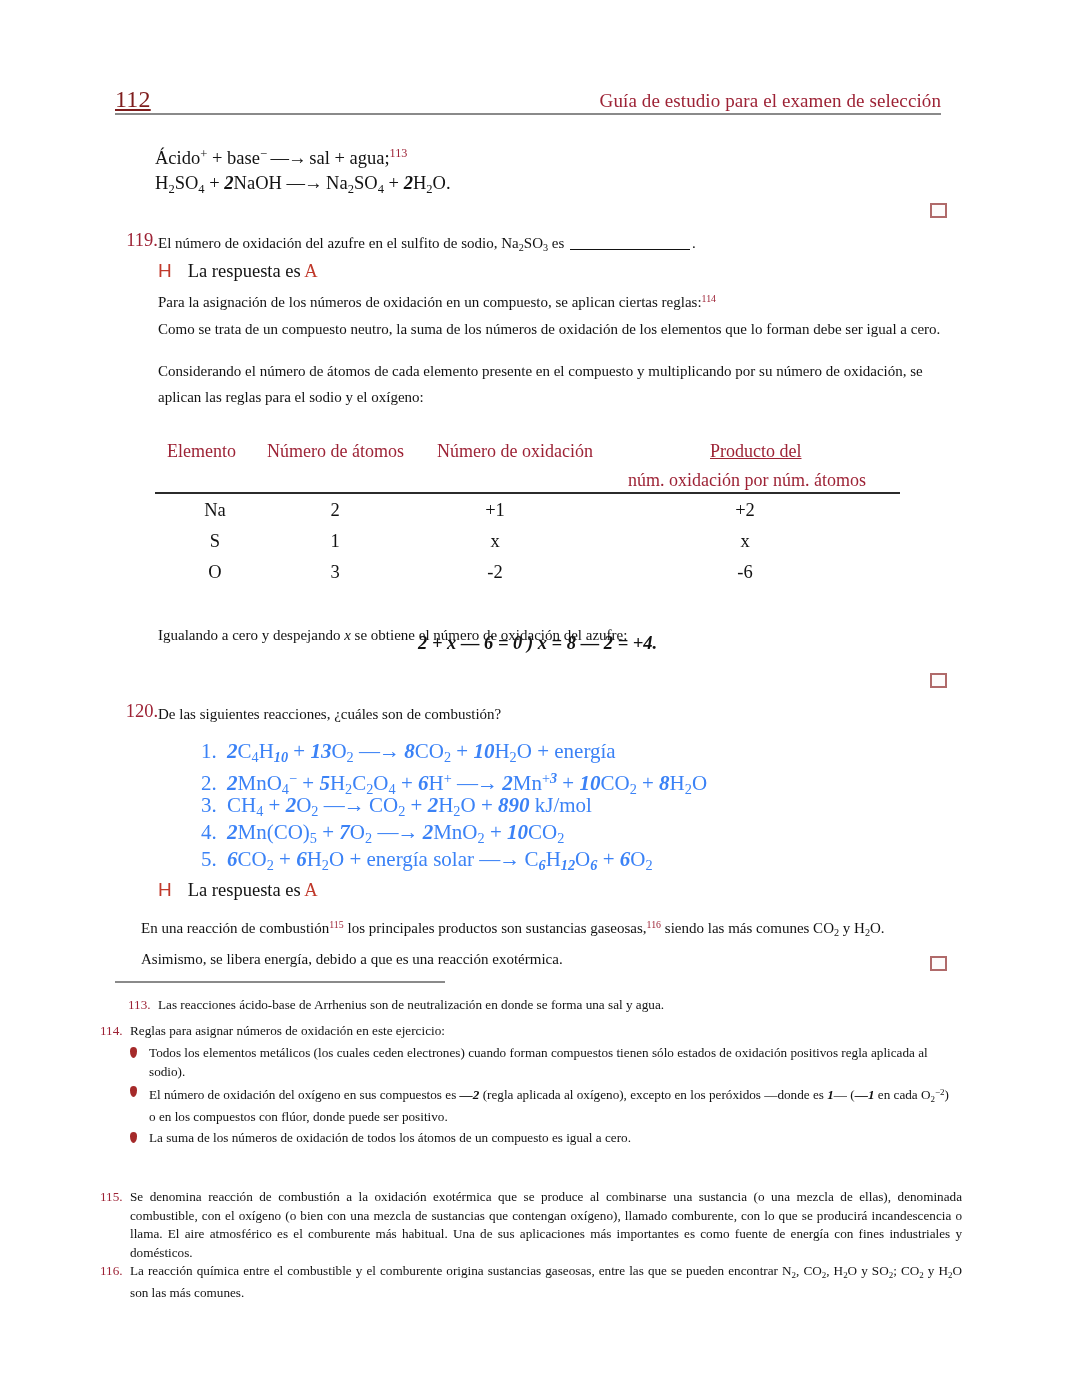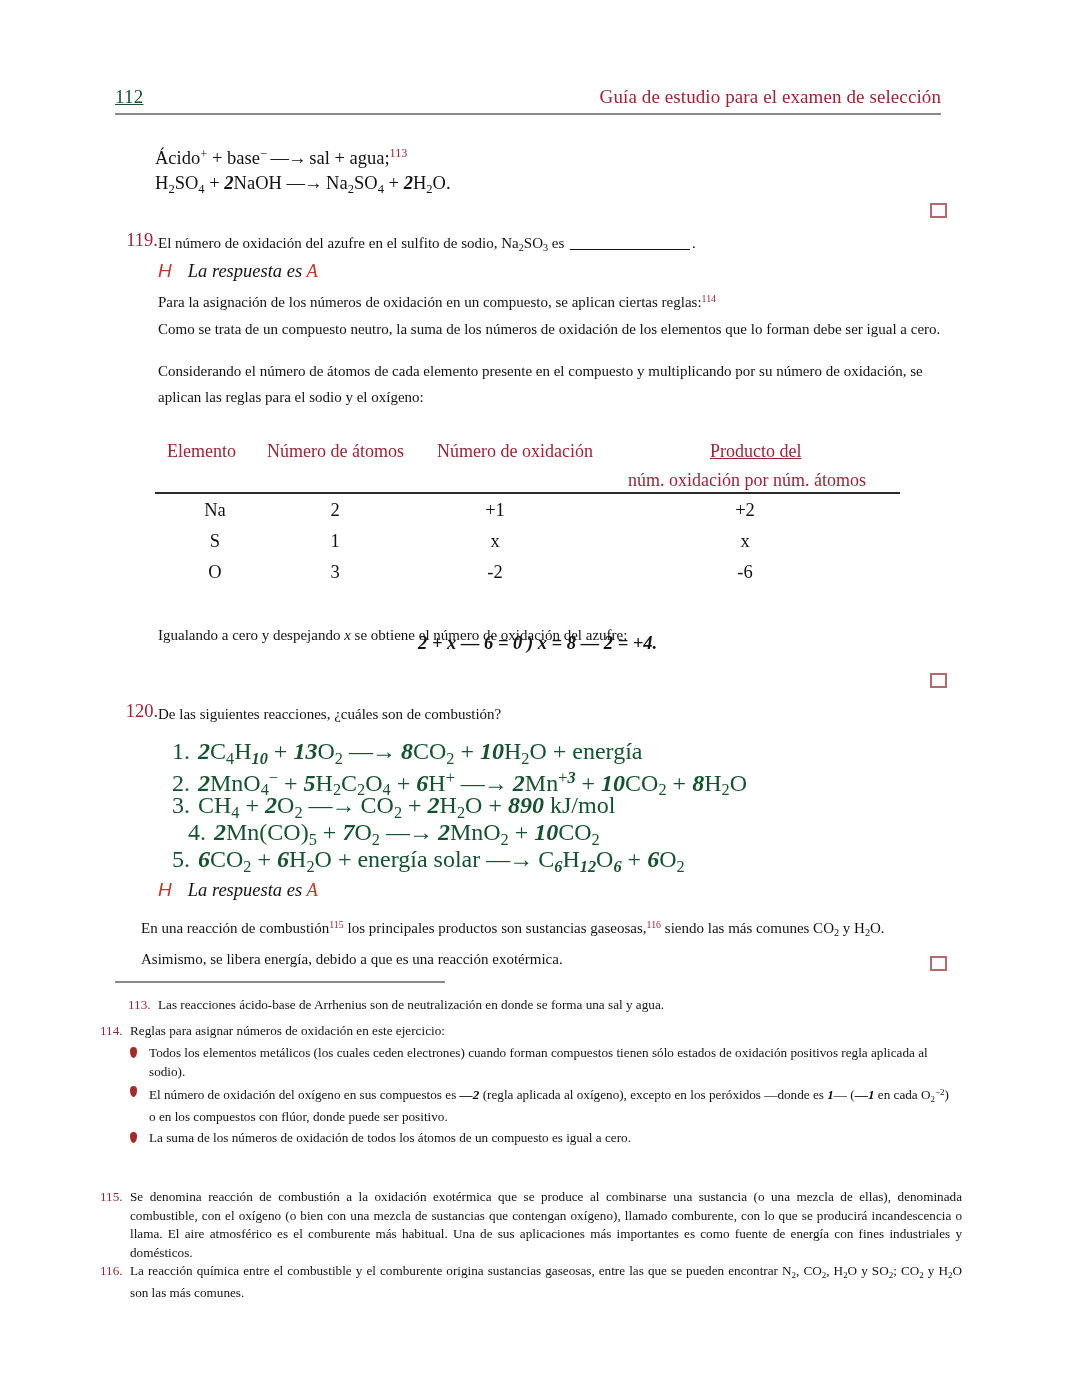--- a/index.html
+++ b/index.html
@@ -26,22 +26,22 @@
   .header {
     position: absolute;
     left: 115px;
     top: 86px;
     width: 826px;
     display: flex;
     align-items: baseline;
     justify-content: space-between;
   }
   .folio {
-    font-size: 19px;
-    color: #14532d;
+    font-size: 24px;
+    color: #7f1d1d;
     letter-spacing: .2px;
     text-decoration: underline;
   }
   .header-title {
     font-size: 19px;
     color: #9d2235;
     letter-spacing: .1px;
   }
   .header-rule {
     position: absolute;
@@ -82,21 +82,20 @@
     width: 46px;
   }
 
   
   .answer-line {
     position: absolute;
     font-size: 18.5px;
     line-height: 26px;
     color: #121212;
     white-space: nowrap;
-    font-style: italic;
   }
   .hand {
     color: #c0392b;
     font-family: "Liberation Sans", sans-serif;
     font-size: 19px;
     margin-right: 16px;
   }
   .ans-letter { color: #c0392b; }
 
   
@@ -155,24 +154,25 @@
   }
   .td { position: absolute; text-align: center; }
   .c-el   { left: 20px;  width: 80px; }
   .c-at   { left: 150px; width: 60px; }
   .c-ox   { left: 310px; width: 60px; }
   .c-pr   { left: 560px; width: 60px; }
 
   
   .rxn {
     position: absolute;
-    font-size: 24px;
+    font-size: 21px;
     line-height: 26px;
     white-space: nowrap;
-    color: #14532d;
+    color: #3b82f6;
+    margin-left: 29px;
   }
   .rxn-n { display: inline-block; width: 26px; }
 
   
   .fn-rule {
     position: absolute;
     left: 115px;
     top: 981px;
     width: 330px;
     height: 2px;
@@ -303,21 +303,21 @@
   </div>
 
   <div class="rxn" style="left:172px; top:765px;">
     <span class="rxn-n">2.</span><span class="num-it">2</span>MnO<sub>4</sub><sup>−</sup> + <span class="num-it">5</span>H<sub>2</sub>C<sub>2</sub>O<sub>4</sub> + <span class="num-it">6</span>H<sup>+</sup> <span class="arrow">—→</span> <span class="num-it">2</span>Mn<sup>+<span class="num-it">3</span></sup> + <span class="num-it">10</span>CO<sub>2</sub> + <span class="num-it">8</span>H<sub>2</sub>O
   </div>
 
   <div class="rxn" style="left:172px; top:792px;">
     <span class="rxn-n">3.</span>CH<sub>4</sub> + <span class="num-it">2</span>O<sub>2</sub> <span class="arrow">—→</span> CO<sub>2</sub> + <span class="num-it">2</span>H<sub>2</sub>O + <span class="num-it">890</span> kJ/mol
   </div>
 
-  <div class="rxn" style="left:188px; top:819px;">
+  <div class="rxn" style="left:172px; top:819px;">
     <span class="rxn-n">4.</span><span class="num-it">2</span>Mn(CO)<sub>5</sub> + <span class="num-it">7</span>O<sub>2</sub> <span class="arrow">—→</span> <span class="num-it">2</span>MnO<sub>2</sub> + <span class="num-it">10</span>CO<sub>2</sub>
   </div>
 
   <div class="rxn" style="left:172px; top:846px;">
     <span class="rxn-n">5.</span><span class="num-it">6</span>CO<sub>2</sub> + <span class="num-it">6</span>H<sub>2</sub>O + energía solar <span class="arrow">—→</span> C<sub class="num-it">6</sub>H<sub class="num-it">12</sub>O<sub class="num-it">6</sub> + <span class="num-it">6</span>O<sub>2</sub>
   </div>
 
   <div class="answer-line" style="left:158px; top:877px;">
     <span class="hand">H</span><span>La respuesta es </span><span class="ans-letter">A</span>
   </div>

